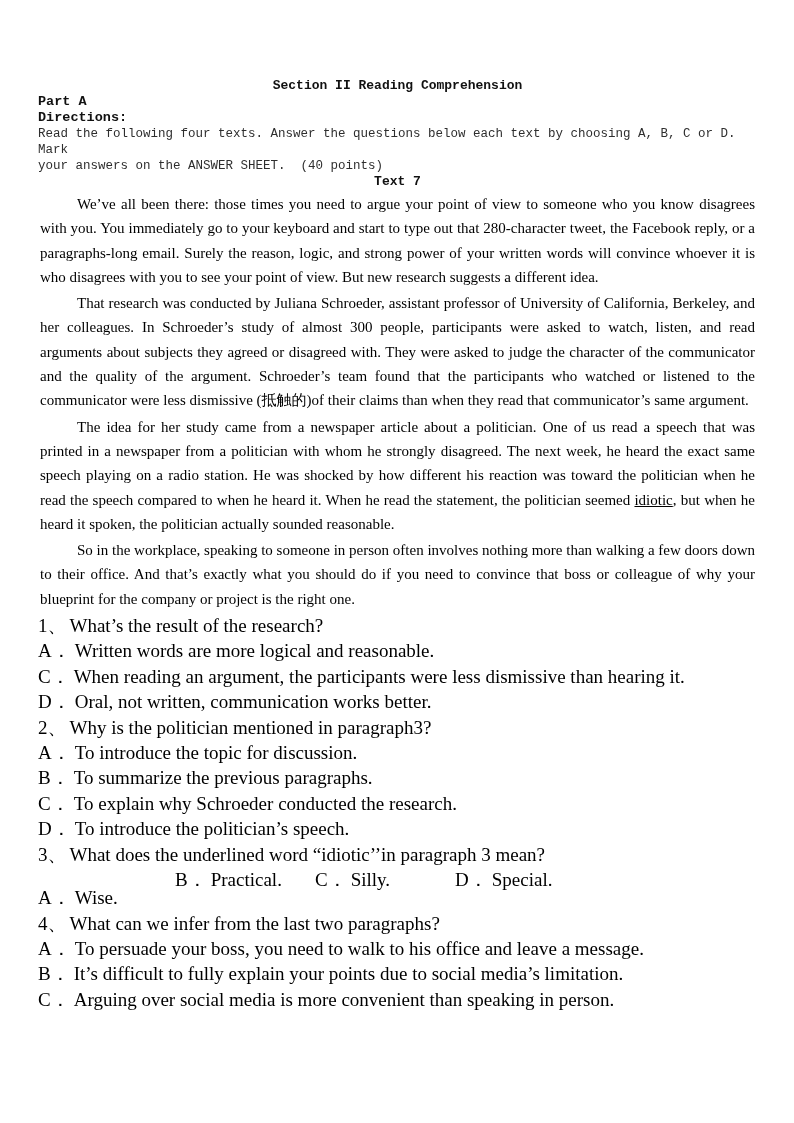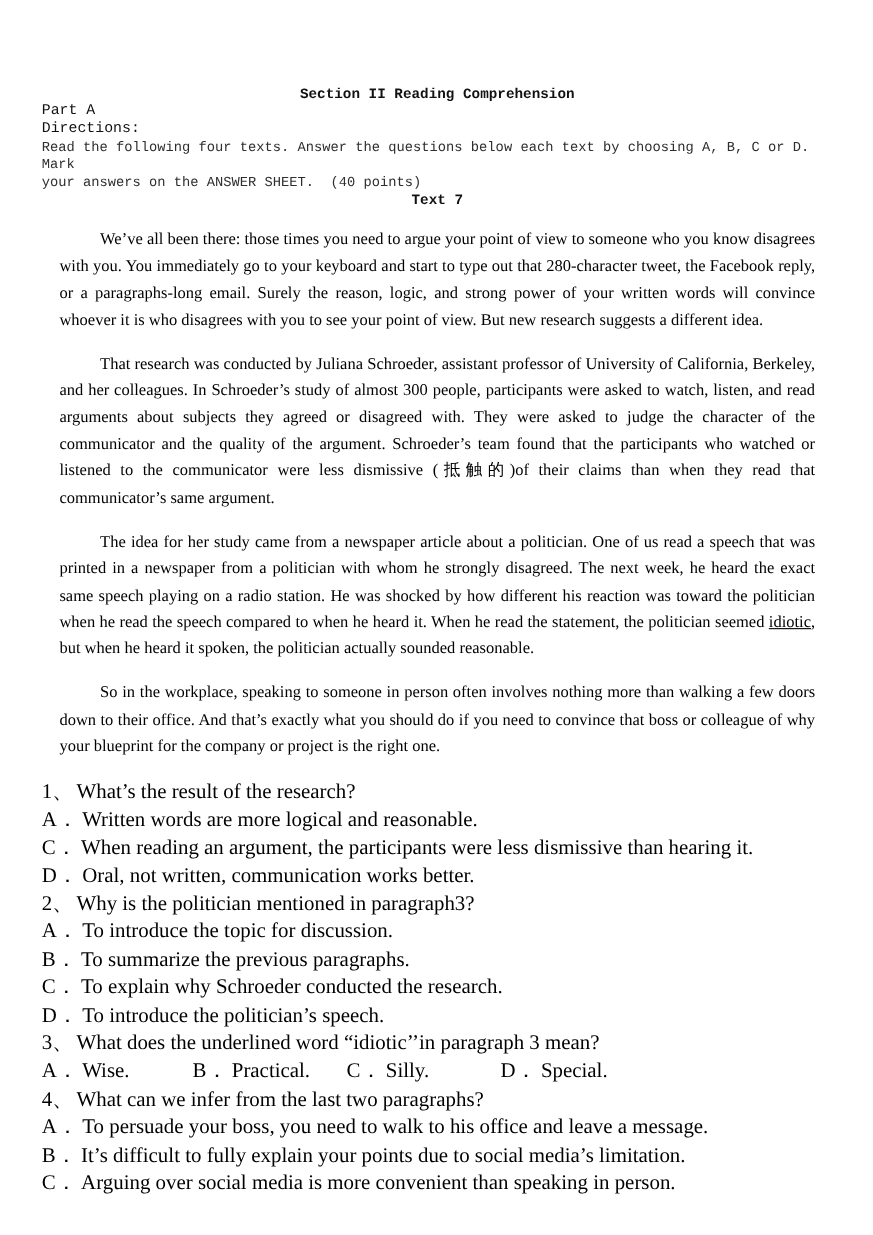--- a/index.html
+++ b/index.html
@@ -32,53 +32,53 @@
     white-space: pre-wrap;
     color: #2e2e2e;
   }
   .h-title {
     text-align: center;
     font-weight: 700;
     font-size: 13px;
     color: #111;
   }
   .h-part, .h-dir-label {
-    font-weight: 400;
+    font-weight: 700;
     font-size: 13.5px;
     color: #111;
   }
   .h-text1 {
     text-align: center;
     font-weight: 700;
     font-size: 13px;
     color: #111;
   }
 
   
   .article p {
-    margin: 16px;
+    margin: 2px;
     font-size: 15px;
     line-height: 24.3px;
     text-indent: 37px;
     text-align: justify;
     color: #000;
   }
   .u { text-decoration: underline; }
 
   
   .questions {
     font-size: 19px;
     line-height: 25.4px;
     color: #000;
   }
   .line { margin: 0; }
   .q-num { margin-right: 3px; }
   .opt-label { margin-right: 4px; }
   .opt-row { display: flex; }
-  .opt-cell-0 { width: 137px; }
+  .opt-cell-0 { width: 137px; margin-top: 18px; }
   .opt-cell-1 { width: 140px; }
   .opt-cell-2 { width: 140px; }
 </style>
 </head>
 <body>
 
 <div class="page">
 
   <div class="doc-header">
     <div class="h-line h-title">Section II Reading Comprehension</div>

